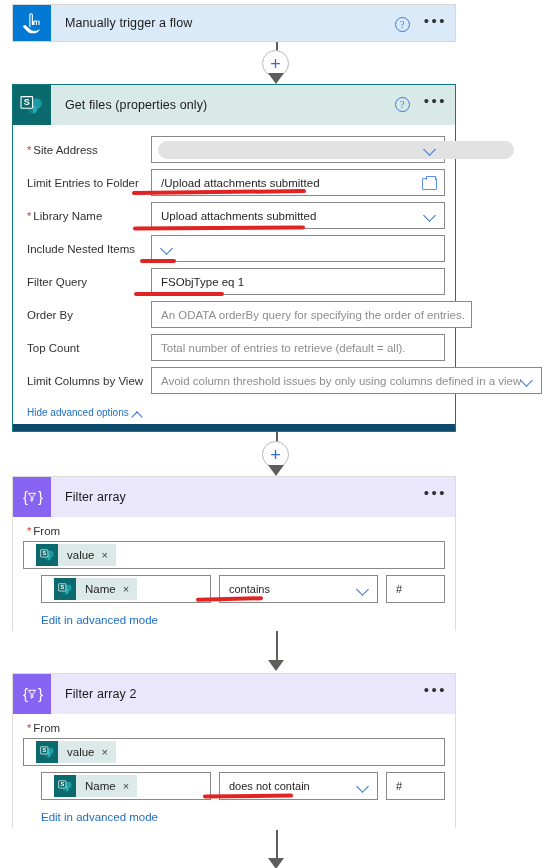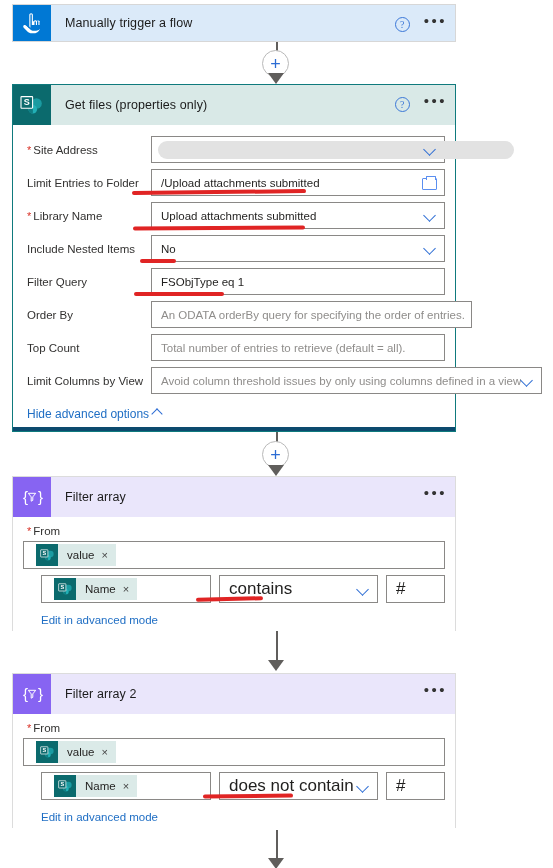--- a/index.html
+++ b/index.html
@@ -160,23 +160,23 @@
     font-size: 8px;
     color: #4a4a4a;
     letter-spacing: -0.2px;
     opacity: .55;
     white-space: nowrap;
     overflow: hidden;
     width: 280px;
   }
 
   .adv-link {
-    display: flex; align-items: flex-start;
+    display: flex; align-items: flex-end;
     gap: 3px;
-    font-size: 12px;
+    font-size: 10px;
     color: #1f6ec4;
     padding: 10px 0 0 4px;
     cursor: pointer;
   }
   .chev-up {
     width: 12px; height: 8px; position: relative;
   }
   .chev-up::after {
     content: "";
     position: absolute; left: 1px; top: 3px;
@@ -242,21 +242,21 @@
     background: #fff;
   }
   .cond-right {
     flex: 1 1 auto;
     border: 1px solid #8a8886;
     height: 28px;
     display: flex; align-items: center;
     padding: 0 6px 0 9px;
     background: #fff;
   }
-  .cond-txt { font-size: 17px; color: #201f1e; flex: 1 1 auto; }
+  .cond-txt { font-size: 11px; color: #201f1e; flex: 1 1 auto; }
   .edit-adv {
     font-size: 11.5px;
     color: #1f6ec4;
     padding: 11px 0 0 18px;
     cursor: pointer;
     display: inline-block;
   }
 
   
   .conn { position: absolute; left: 0; width: 553px; }
@@ -371,21 +371,20 @@
         <div class="field-label req">Library Name</div>
         <div class="field-ctrl">
           <div class="field-val">Upload attachments submitted</div>
           <div class="chev"></div>
         </div>
       </div>
 
       <div class="field-row">
         <div class="field-label">Include Nested Items</div>
         <div class="field-ctrl">
-          <div class="field-val">No</div>
           <div class="chev"></div>
         </div>
       </div>
 
       <div class="field-row">
         <div class="field-label">Filter Query</div>
         <div class="field-ctrl">
           <div class="field-val">FSObjType eq 1</div>
         </div>
       </div>

